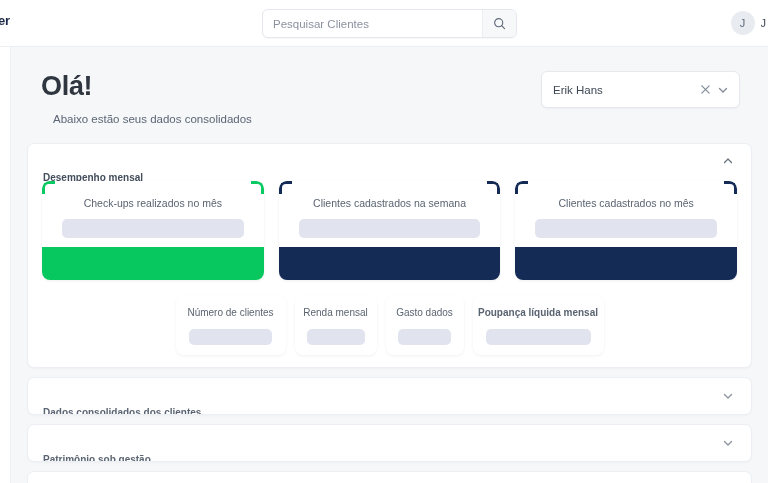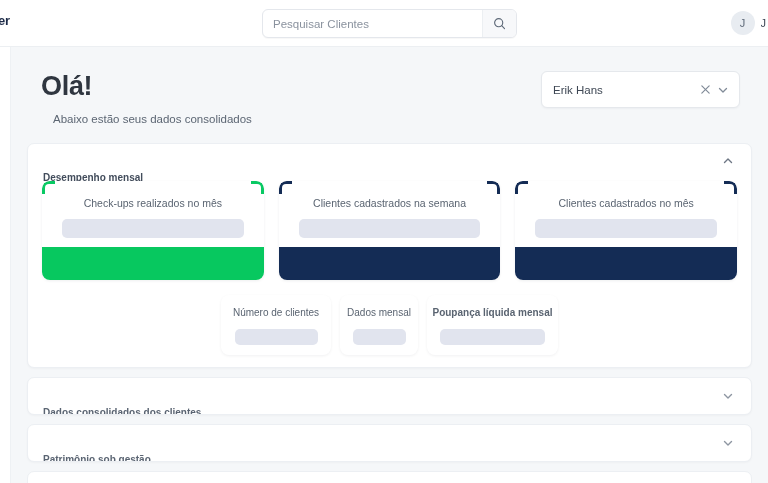--- a/index.html
+++ b/index.html
@@ -384,22 +384,26 @@
               <div class="skel"></div>
               <div class="fill-block"></div>
             </div>
           </div>
 
           <div class="small-grid">
             <div class="small-card sc-0">
               <div class="small-label">Número de clientes</div>
               <div class="small-skel"></div>
             </div>
+            <div class="small-card sc-1">
+              <div class="small-label">Renda mensal</div>
+              <div class="small-skel"></div>
+            </div>
             <div class="small-card sc-2">
-              <div class="small-label">Dados mensal</div>
+              <div class="small-label">Gasto dados</div>
               <div class="small-skel"></div>
             </div>
             <div class="small-card sc-3">
               <div class="small-label">Poupança líquida mensal</div>
               <div class="small-skel"></div>
             </div>
           </div>
 
         </div>
       </div>

